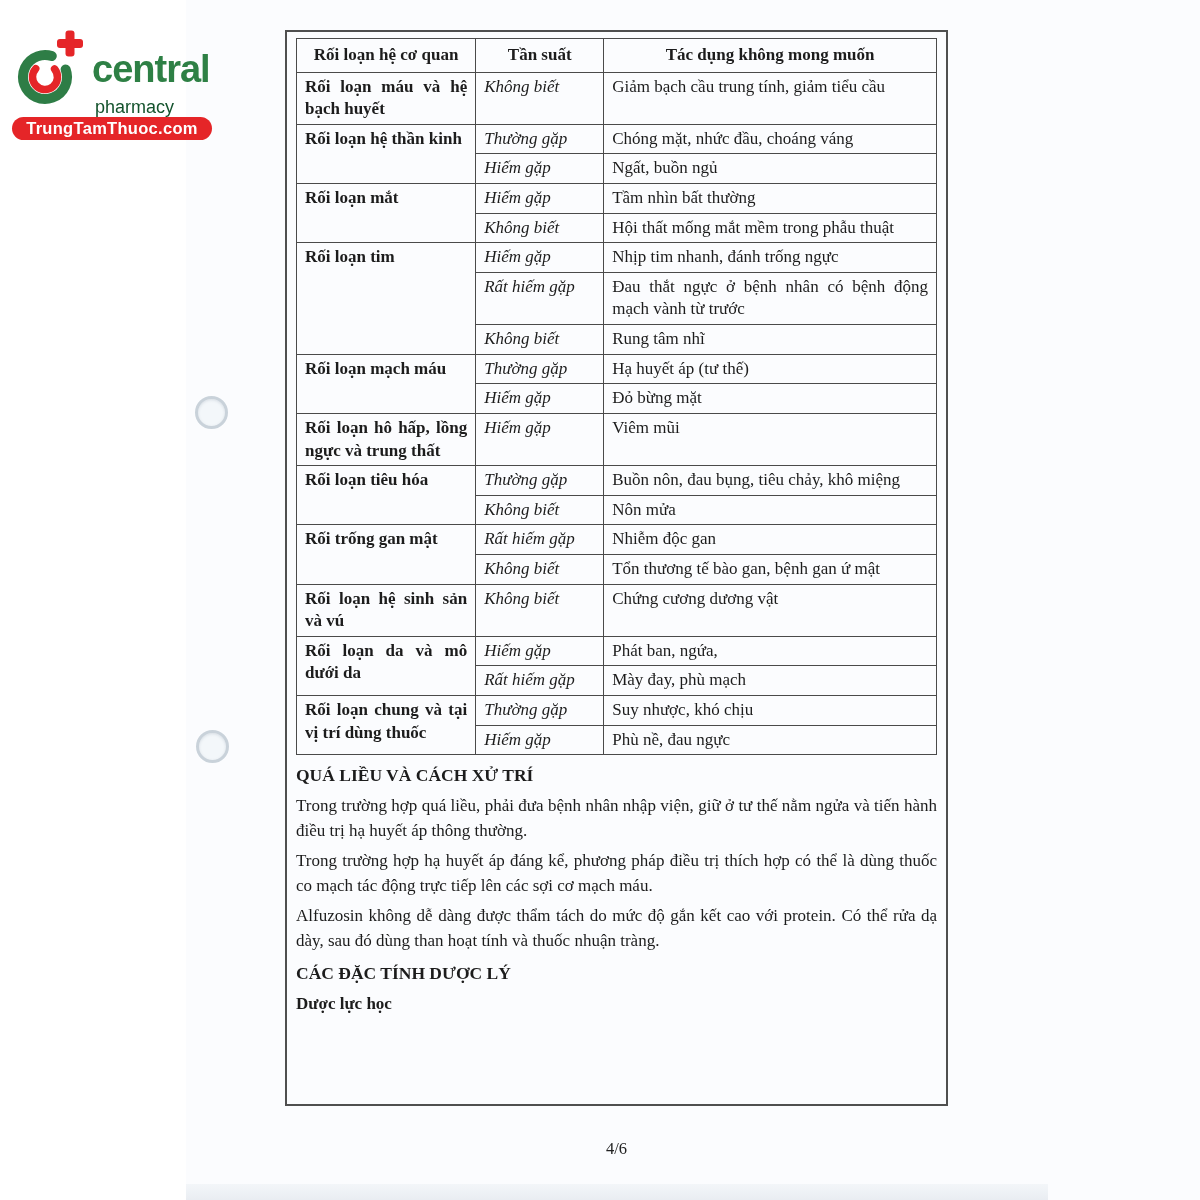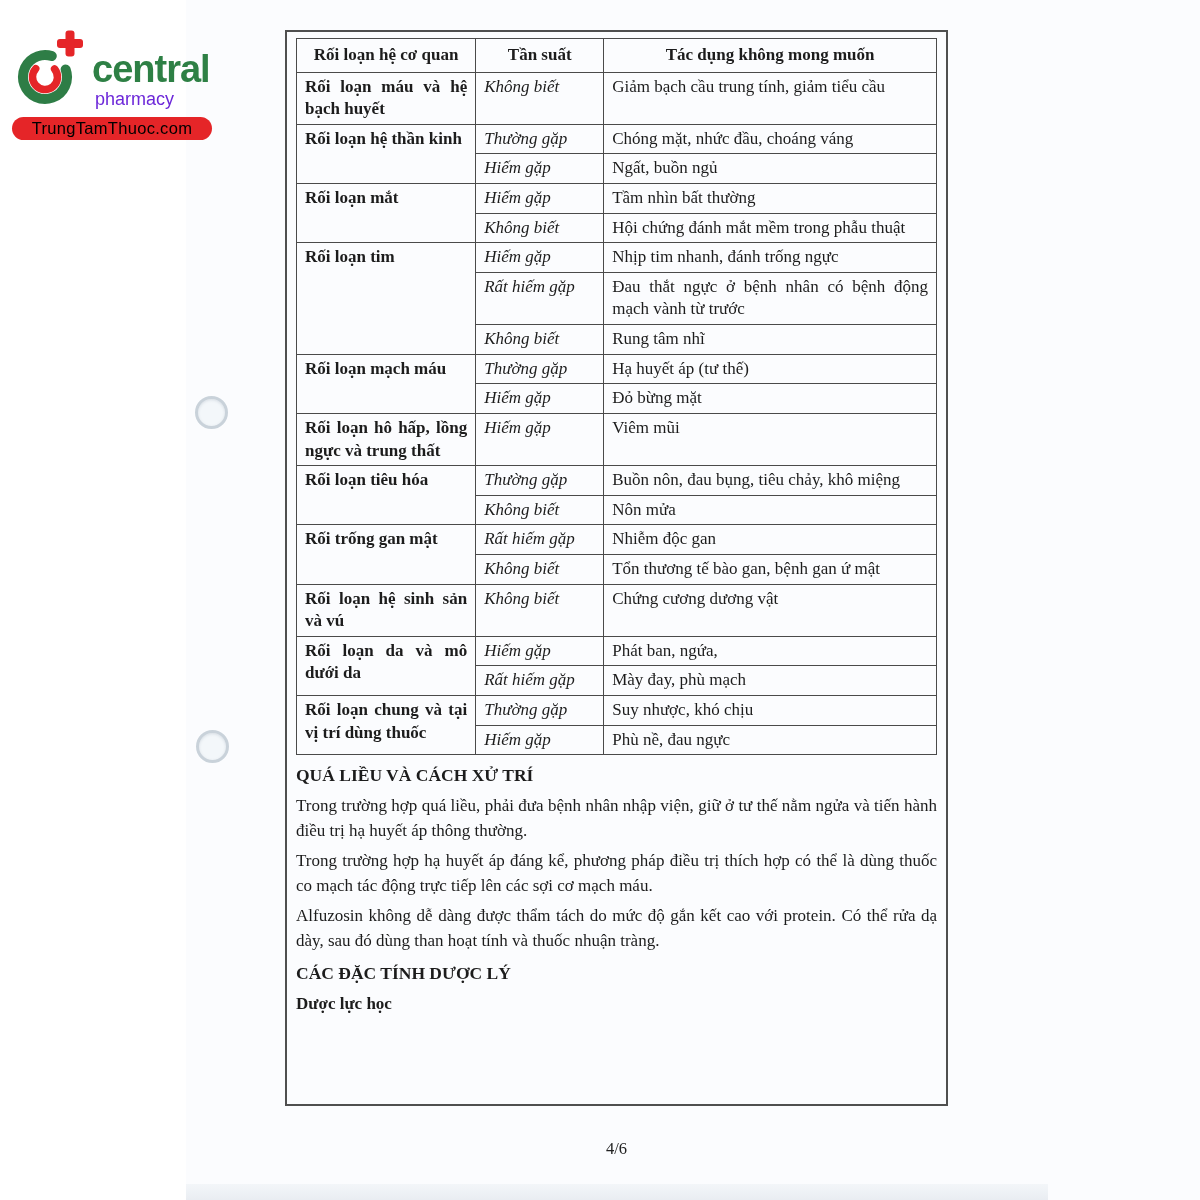--- a/index.html
+++ b/index.html
@@ -11,23 +11,23 @@
     background:#f3f7fa;border:3px solid #c9d2da;box-shadow:inset 0 1px 3px rgba(60,80,110,.15);}
   .hole-1{left:195px;top:396px;}
   .hole-2{left:196px;top:730px;}
 
   
   .logo{position:absolute;left:14px;top:28px;width:260px;height:120px;
     font-family:"Liberation Sans","DejaVu Sans",sans-serif;}
   .logo-mark{position:absolute;left:0;top:2px;}
   .logo-text{position:absolute;left:78px;top:22px;}
   .brand{font-size:38px;font-weight:bold;color:#2e8045;letter-spacing:-1px;line-height:1;}
-  .sub{font-size:18px;color:#6d28d9;margin-top:2px;padding-left:3px;line-height:1;}
+  .sub{font-size:18px;color:#14532d;margin-top:10px;padding-left:3px;line-height:1;}
   .banner{position:absolute;left:-2px;top:89px;width:200px;height:23px;border-radius:12px;
-    background:#e52528;color:#000000;font-size:16.5px;font-weight:normal;text-align:center;
+    background:#e52528;color:#ffffff;font-size:16.5px;font-weight:bold;text-align:center;
     line-height:23px;letter-spacing:.3px;}
 
   
   .doc-box{position:absolute;left:285px;top:30px;width:663px;height:1076px;
     border:2px solid #4f4f4f;padding:6px 9px;box-sizing:border-box;overflow:hidden;
     font-family:"Liberation Serif","DejaVu Serif",serif;color:#1c1c1c;background:transparent;}
   .intro{font-style:italic;font-size:17px;line-height:1.42;text-align:justify;margin:0 0 7px 0;}
 
   table.adr{width:100%;border-collapse:collapse;font-size:17px;table-layout:fixed;}
   table.adr th,table.adr td{border:1.6px solid #4a4a4a;padding:3px 8px;line-height:1.33;
@@ -99,21 +99,21 @@
             <td class="freq">Hiếm gặp</td>
             <td class="effect">Ngất, buồn ngủ</td>
           </tr>
           <tr>
             <td class="organ" rowspan="2">Rối loạn mắt</td>
             <td class="freq">Hiếm gặp</td>
             <td class="effect">Tầm nhìn bất thường</td>
           </tr>
           <tr>
             <td class="freq">Không biết</td>
-            <td class="effect">Hội chứng đánh mắt mềm trong phẫu thuật</td>
+            <td class="effect">Hội thất mống mắt mềm trong phẫu thuật</td>
           </tr>
           <tr>
             <td class="organ" rowspan="3">Rối loạn tim</td>
             <td class="freq">Hiếm gặp</td>
             <td class="effect">Nhịp tim nhanh, đánh trống ngực</td>
           </tr>
           <tr>
             <td class="freq">Rất hiếm gặp</td>
             <td class="effect">Đau thắt ngực ở bệnh nhân có bệnh động mạch vành từ trước</td>
           </tr>

